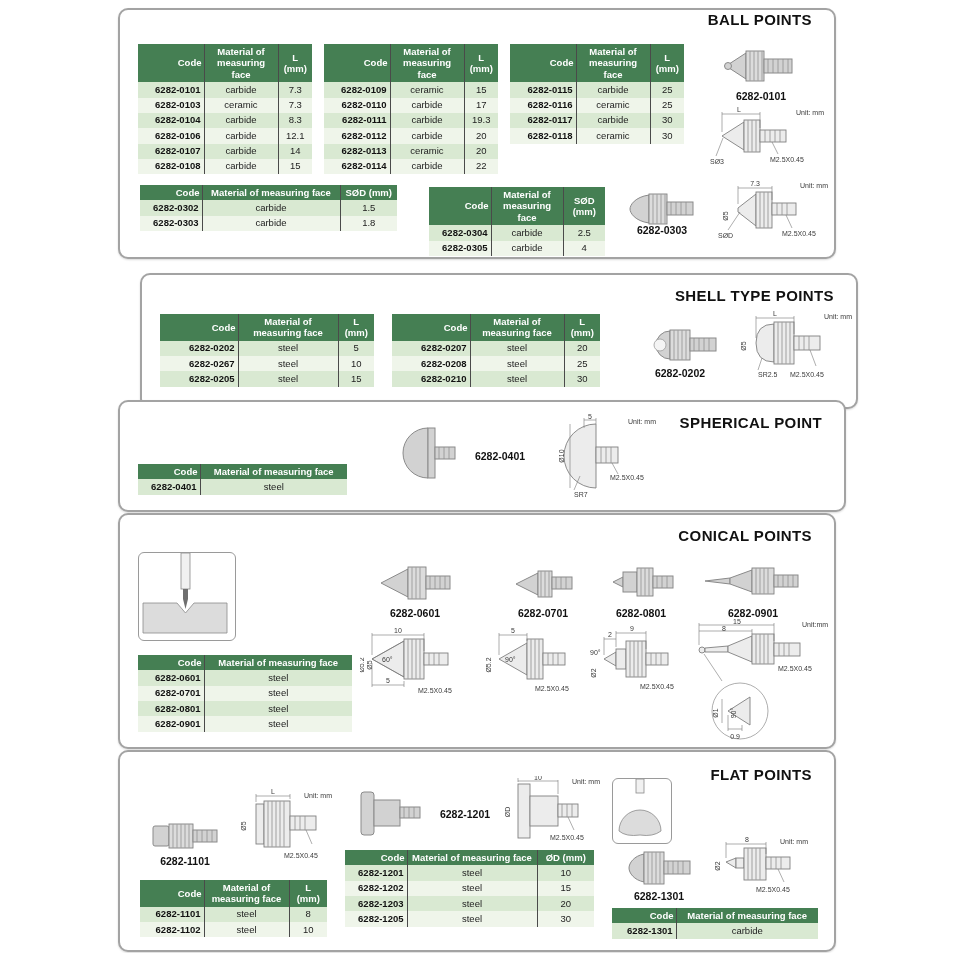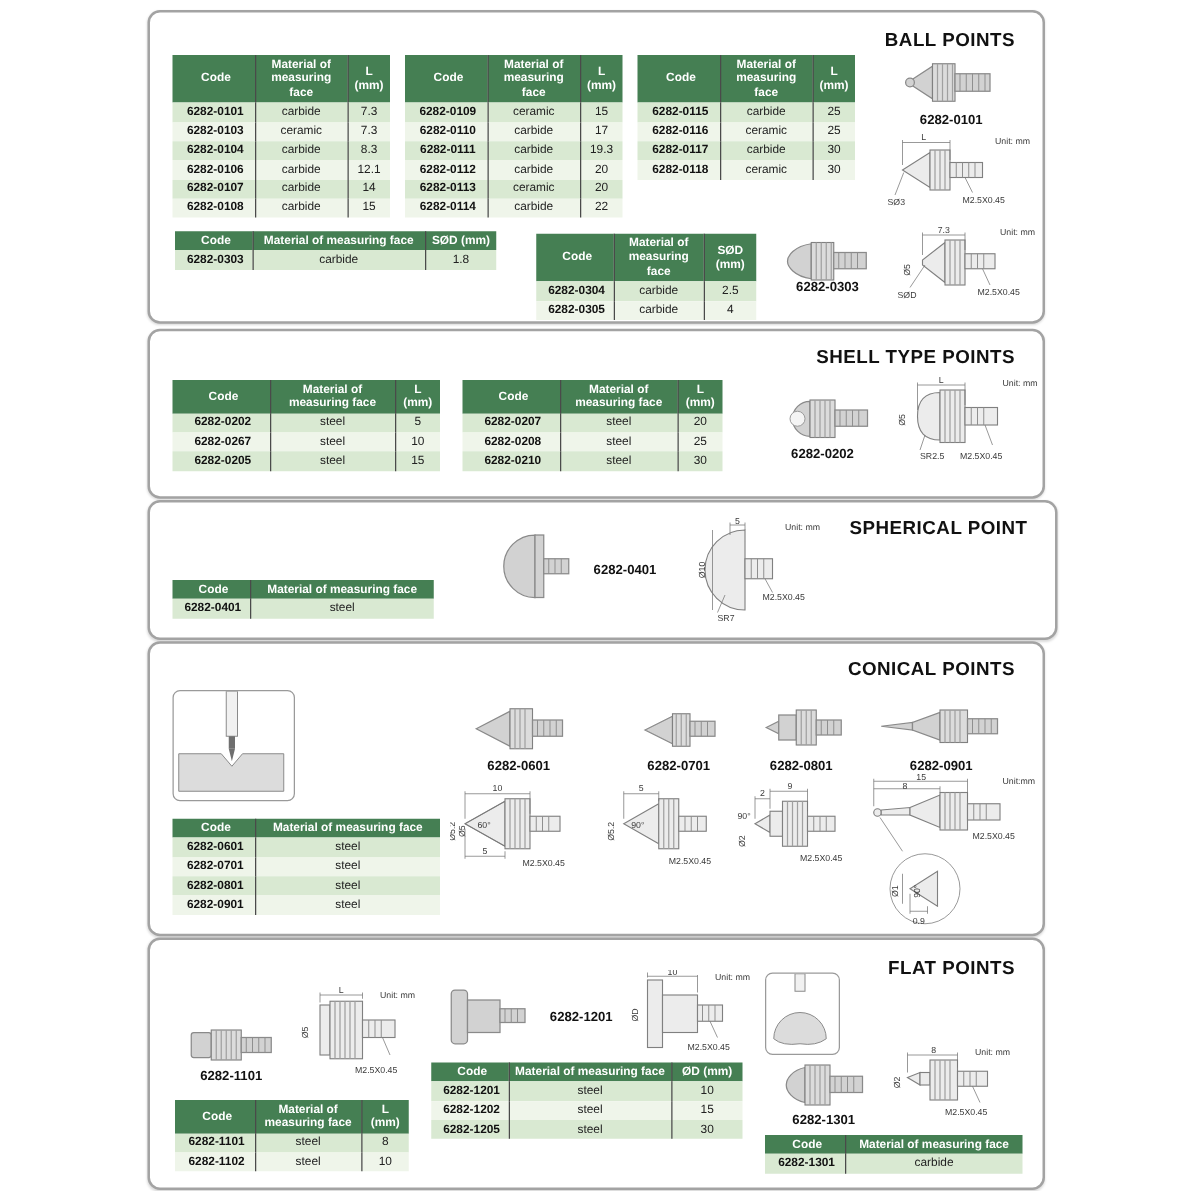--- a/index.html
+++ b/index.html
@@ -2,41 +2,41 @@
 <html><head>
 <meta charset="utf-8">
 <style>
   html,body{margin:0;padding:0;background:#fff;}
   body{width:953px;height:953px;position:relative;font-family:"Liberation Sans",sans-serif;}
   .panel{position:absolute;left:118px;width:714px;background:#fff;border:2px solid #a3a3a3;border-radius:10px;box-shadow:0 1px 2px rgba(0,0,0,.15);}
   .ptitle{position:absolute;right:22px;font-size:15px;font-weight:bold;color:#111;letter-spacing:.4px;white-space:nowrap;}
   table.dt2{position:absolute;border-collapse:collapse;table-layout:fixed;}
   .dt2 th{background:#457f53;color:#fff;font-size:9.5px;font-weight:bold;padding:2px 2px;white-space:pre-line;line-height:1.2;text-align:center;vertical-align:middle;}
   .dt2 td{font-size:9.5px;color:#222;padding:1.5px 3px;text-align:center;line-height:1.3;}
-  .dt2 td:first-child,.dt2 th:first-child{text-align:center;padding-left:6px;}
+  .dt2 td:first-child,.dt2 th:first-child{text-align:right;padding-left:6px;}
   .dt2 td:first-child{font-weight:bold;color:#111;}
   .dt2 td+td,.dt2 th+th{border-left:1px solid #4a4a4a;}
   .dt2 tbody tr:nth-child(odd){background:#d9e9d2;}
   .dt2 tbody tr:nth-child(even){background:#eff5ea;}
   .fig{position:absolute;}
   .figlabel{position:absolute;font-size:10.5px;font-weight:bold;color:#111;text-align:center;white-space:nowrap;}
   .appbox{position:absolute;border:1.5px solid #9a9a9a;border-radius:6px;background:#fff;}
   svg .dtx{font-size:7px;fill:#3a3a3a;font-family:"Liberation Sans",sans-serif;}
   svg .dl{stroke:#777;stroke-width:.6;fill:none;}
   svg .ol{fill:#ececec;stroke:#808080;stroke-width:.9;}
   svg .kn{fill:#dcdcdc;stroke:#808080;stroke-width:.9;}
   svg .mt{fill:#d2d2d2;stroke:#8a8a8a;stroke-width:1;}
   svg .hl{stroke:#a0a0a0;stroke-width:1;fill:none;}
   svg .th{stroke:#8f8f8f;stroke-width:.8;fill:none;}
 </style>
 </head>
 <body>
 
 <div class="panel" style="top:8px;height:247px;">
-  <div class="ptitle" style="top:14px;">BALL POINTS</div>
+  <div class="ptitle" style="top:1px;">BALL POINTS</div>
   <table class="dt2" style="left:18px;top:34px;width:174px;">
       <colgroup>
         <col style="width:66px">
         <col style="width:74px">
         <col style="width:34px">
       </colgroup>
       <thead>
         <tr>
           <th>Code</th>
           <th>Material of
@@ -171,20 +171,25 @@
         <col style="width:57px">
       </colgroup>
       <thead>
         <tr>
           <th>Code</th>
           <th>Material of measuring face</th>
           <th>SØD (mm)</th>
         </tr>
       </thead>
       <tbody>
+        <tr>
+          <td>6282-0302</td>
+          <td>carbide</td>
+          <td>1.5</td>
+        </tr>
         <tr>
           <td>6282-0303</td>
           <td>carbide</td>
           <td>1.8</td>
         </tr>
       </tbody>
     </table>
   <table class="dt2" style="left:309px;top:177px;width:176px;">
       <colgroup>
         <col style="width:62px">
@@ -258,21 +263,21 @@
     <text class="dtx" x="39" y="10" text-anchor="middle">7.3</text>
     <text class="dtx" x="84" y="12">Unit: mm</text>
     <text class="dtx" x="12" y="40" transform="rotate(-90 12 40)" text-anchor="middle">Ø5</text>
     <path class="dl" d="M24 36L12 54"></path>
     <text class="dtx" x="2" y="62">SØD</text>
     <path class="dl" d="M70 39L76 52"></path>
     <text class="dtx" x="66" y="60">M2.5X0.45</text>
   </svg>
 </div>
 
-<div class="panel" style="top:263px;height:132px;">
+<div class="panel" style="top:273px;height:132px;margin-left:22px;">
   <div class="ptitle" style="top:12px;">SHELL TYPE POINTS</div>
   <table class="dt2" style="left:18px;top:39px;width:214px;">
       <colgroup>
         <col style="width:78px">
         <col style="width:100px">
         <col style="width:36px">
       </colgroup>
       <thead>
         <tr>
           <th>Code</th>
@@ -652,20 +657,25 @@
           <td>6282-1201</td>
           <td>steel</td>
           <td>10</td>
         </tr>
         <tr>
           <td>6282-1202</td>
           <td>steel</td>
           <td>15</td>
         </tr>
         <tr>
+          <td>6282-1203</td>
+          <td>steel</td>
+          <td>20</td>
+        </tr>
+        <tr>
           <td>6282-1205</td>
           <td>steel</td>
           <td>30</td>
         </tr>
       </tbody>
     </table>
 
   <div class="appbox" style="left:492px;top:26px;width:58px;height:64px;">
     <svg width="55" height="61" viewBox="0 0 55 61">
       <rect x="23" y="0" width="8" height="14" fill="#f1f1f1" stroke="#8a8a8a" stroke-width=".8"></rect>

